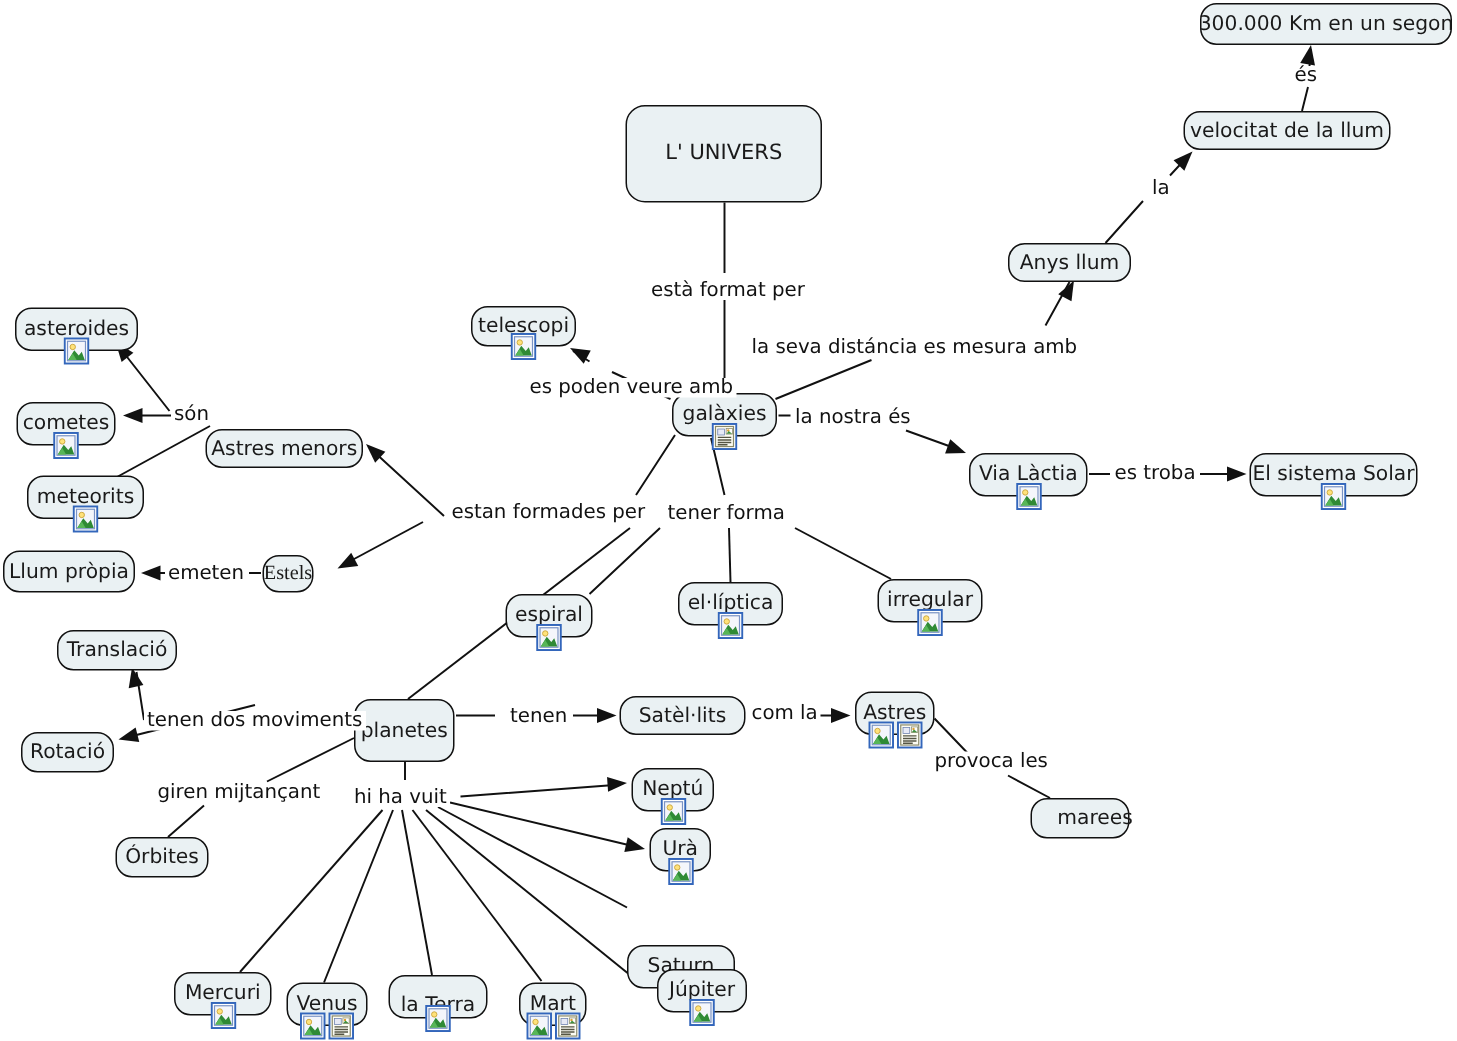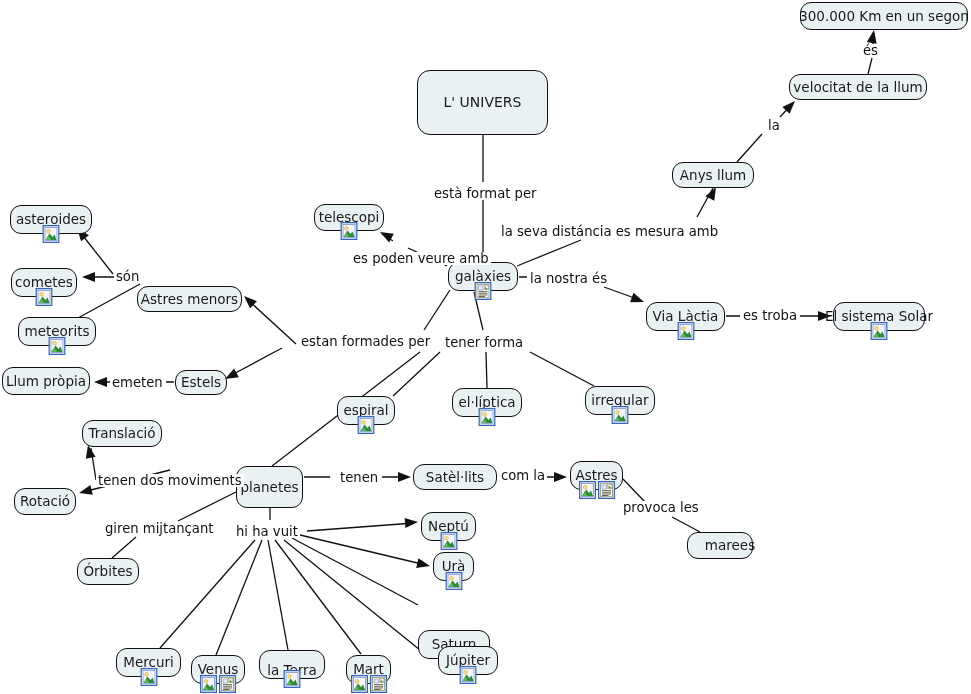--- a/index.html
+++ b/index.html
@@ -128,21 +128,21 @@
         <div class="icons">
           <svg viewBox="0 0 17 18" class="ico">
             <rect x="0.5" y="0.5" width="16" height="17" fill="#ffffff" stroke="#3366bb" stroke-width="1.6"></rect>
             <rect x="2.5" y="2.5" width="12" height="13" fill="#f4f6fb" stroke="#7a93c4" stroke-width="0.8"></rect>
             <circle cx="6" cy="6.3" r="1.8" fill="#ffe27a" stroke="#c9a33a" stroke-width="0.6"></circle>
             <path d="M3 15 L7 8.5 L10 12 L12 9.5 L14 15 Z" fill="#2f8a35"></path>
             <path d="M3 15 L6 10.7 L8.6 15 Z" fill="#57b657"></path>
           </svg>
         </div>
       </div>
-      <div class="node" style="left: 833px; top: 302px; width: 92px; height: 29px;">
+      <div class="node" style="left: 833px; top: 302px; width: 112px; height: 29px;">
         <span class="lbl">El sistema Solar</span>
         <div class="icons">
           <svg viewBox="0 0 17 18" class="ico">
             <rect x="0.5" y="0.5" width="16" height="17" fill="#ffffff" stroke="#3366bb" stroke-width="1.6"></rect>
             <rect x="2.5" y="2.5" width="12" height="13" fill="#f4f6fb" stroke="#7a93c4" stroke-width="0.8"></rect>
             <circle cx="6" cy="6.3" r="1.8" fill="#ffe27a" stroke="#c9a33a" stroke-width="0.6"></circle>
             <path d="M3 15 L7 8.5 L10 12 L12 9.5 L14 15 Z" fill="#2f8a35"></path>
             <path d="M3 15 L6 10.7 L8.6 15 Z" fill="#57b657"></path>
           </svg>
         </div>
@@ -182,21 +182,21 @@
             <path d="M3 15 L6 10.7 L8.6 15 Z" fill="#57b657"></path>
           </svg>
         </div>
       </div>
       <div class="node" style="left: 137px; top: 286px; width: 105px; height: 26px;">
         <span class="lbl">Astres menors</span>
       </div>
       <div class="node" style="left: 2px; top: 367px; width: 88px; height: 28px;">
         <span class="lbl">Llum pròpia</span>
       </div>
-      <div class="node" style="left: 175px; top: 370px; width: 52px; height: 25px;">
+      <div class="node" style="left: 175px; top: 370px; width: 34px; height: 25px; font-family: Liberation Serif, serif;">
         <span class="lbl">Estels</span>
       </div>
       <div class="node" style="left: 337px; top: 396px; width: 58px; height: 29px;">
         <span class="lbl">espiral</span>
         <div class="icons">
           <svg viewBox="0 0 17 18" class="ico">
             <rect x="0.5" y="0.5" width="16" height="17" fill="#ffffff" stroke="#3366bb" stroke-width="1.6"></rect>
             <rect x="2.5" y="2.5" width="12" height="13" fill="#f4f6fb" stroke="#7a93c4" stroke-width="0.8"></rect>
             <circle cx="6" cy="6.3" r="1.8" fill="#ffe27a" stroke="#c9a33a" stroke-width="0.6"></circle>
             <path d="M3 15 L7 8.5 L10 12 L12 9.5 L14 15 Z" fill="#2f8a35"></path>
@@ -221,21 +221,21 @@
         <div class="icons">
           <svg viewBox="0 0 17 18" class="ico">
             <rect x="0.5" y="0.5" width="16" height="17" fill="#ffffff" stroke="#3366bb" stroke-width="1.6"></rect>
             <rect x="2.5" y="2.5" width="12" height="13" fill="#f4f6fb" stroke="#7a93c4" stroke-width="0.8"></rect>
             <circle cx="6" cy="6.3" r="1.8" fill="#ffe27a" stroke="#c9a33a" stroke-width="0.6"></circle>
             <path d="M3 15 L7 8.5 L10 12 L12 9.5 L14 15 Z" fill="#2f8a35"></path>
             <path d="M3 15 L6 10.7 L8.6 15 Z" fill="#57b657"></path>
           </svg>
         </div>
       </div>
-      <div class="node" style="left: 38px; top: 420px; width: 80px; height: 27px; margin-left: 44px;">
+      <div class="node" style="left: 38px; top: 420px; width: 80px; height: 27px;">
         <span class="lbl">Translació</span>
       </div>
       <div class="node" style="left: 14px; top: 488px; width: 62px; height: 27px;">
         <span class="lbl">Rotació</span>
       </div>
       <div class="node" style="left: 77px; top: 558px; width: 62px; height: 27px;">
         <span class="lbl">Órbites</span>
       </div>
       <div class="node" style="left: 236px; top: 466px; width: 67px; height: 42px;">
         <span class="lbl">planetes</span>

